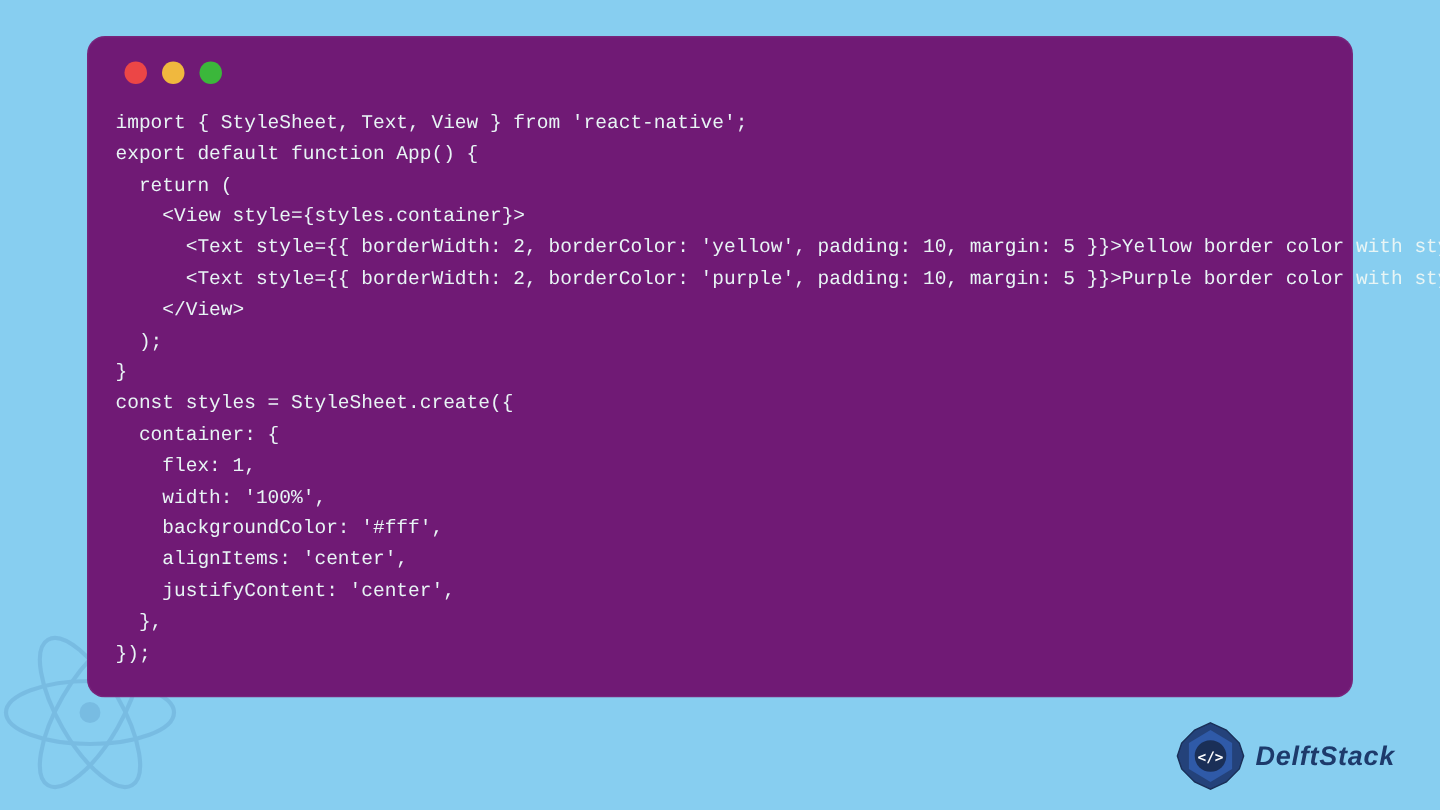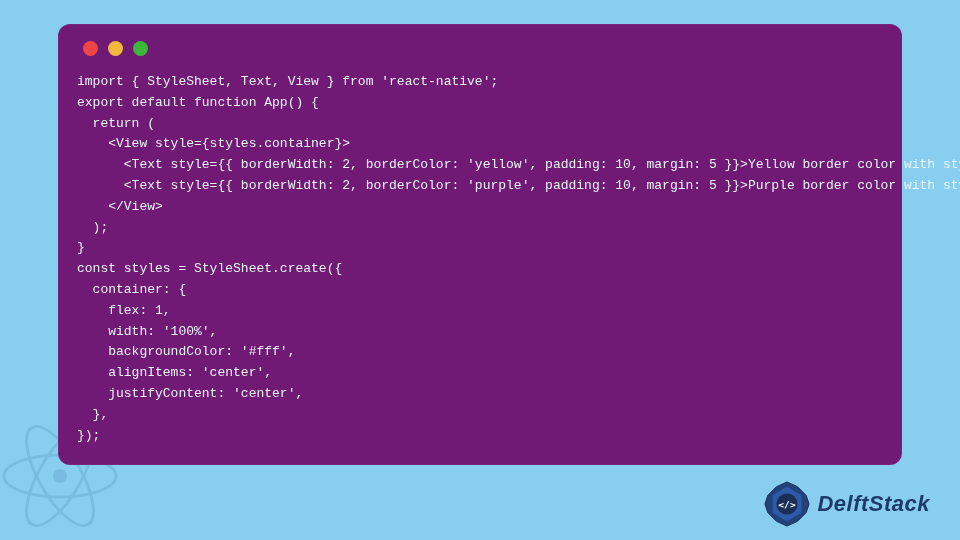--- a/index.html
+++ b/index.html
@@ -50,21 +50,21 @@
     align-items: center;
     gap: 6px;
   }
   .logo-badge {
     width: 48px;
     height: 48px;
     position: relative;
   }
   .logo-badge svg { width: 48px; height: 48px; }
   .logo-text {
-    font-size: 22px;
+    font-size: 18px;
     font-weight: 600;
     color: #1d3a6b;
     font-style: italic;
     letter-spacing: 0.5px;
   }
   .bg-deco {
     position: absolute;
     left: -10px;
     bottom: -10px;
     opacity: 0.15;

